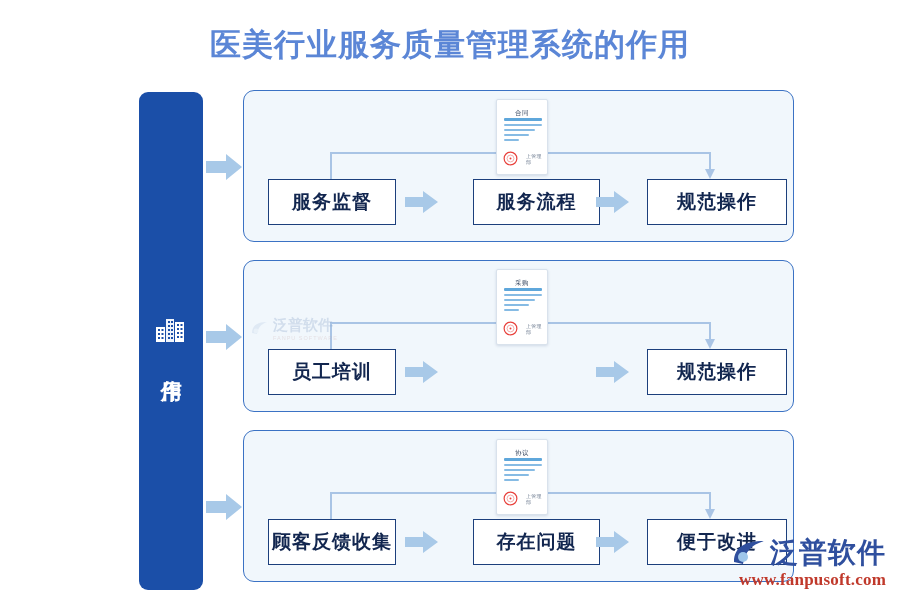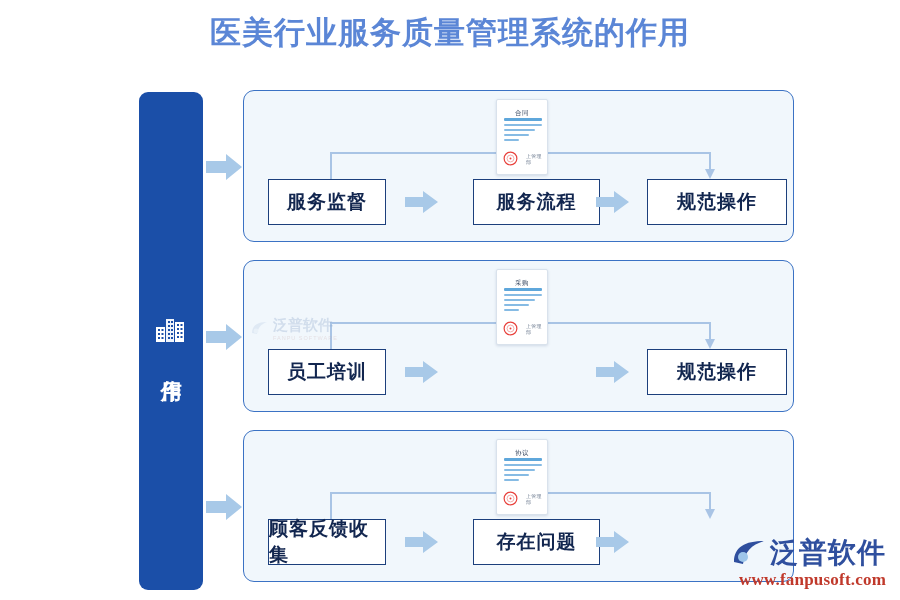--- a/index.html
+++ b/index.html
@@ -12,21 +12,21 @@
     height: 600px;
     overflow: hidden;
     font-family: "Liberation Serif", "DejaVu Serif", serif;
     position: relative;
   }
 
   
   #page-title {
     position: absolute;
     left: 0;
-    top: 12px;
+    top: 24px;
     width: 900px;
     text-align: center;
     font-size: 31px;
     font-weight: bold;
     color: #5b86d6;
     letter-spacing: 1px;
     font-family: "Liberation Serif", "DejaVu Serif", serif;
   }
 
   
@@ -91,21 +91,21 @@
     box-sizing: border-box;
     display: flex;
     align-items: center;
     justify-content: center;
     color: #12264f;
     font-size: 19px;
     font-weight: bold;
     letter-spacing: 1px;
     font-family: "Liberation Serif", "DejaVu Serif", serif;
   }
-  .node-0 { left: 24px;  width: 118px; }
+  .node-0 { left: 24px;  width: 128px; }
   .node-1 { left: 213px; width: 127px; margin-left: 16px; }
   .node-2 { left: 403px; width: 140px; }
   .node-box { top: 88px; }
 
   
   .step-arrow {
     position: absolute;
     top: 99px;
     width: 33px;
     height: 24px;
@@ -376,20 +376,21 @@
   </div>
 
   <div class="node-box node-0">顾客反馈收集</div>
   <svg class="step-arrow step-arrow-0" viewBox="0 0 33 24">
     <path d="M0 7 H18 V1 L33 12 L18 23 V17 H0 Z" fill="#a8c9e8"></path>
   </svg>
   <div class="node-box node-1">存在问题</div>
   <svg class="step-arrow step-arrow-1" viewBox="0 0 33 24">
     <path d="M0 7 H18 V1 L33 12 L18 23 V17 H0 Z" fill="#a8c9e8"></path>
   </svg>
+  <div class="node-box node-2">便于改进</div>
 </div>
 
 <div id="watermark-mid">
   <svg width="20" height="20" viewBox="0 0 20 20">
     <path d="M2 14 C2 6 8 3 17 3 C11 5 8 9 7 15 Z" fill="#b9cbe4"></path>
     <circle cx="6" cy="12" r="2.4" fill="#d9e4f2"></circle>
   </svg>
   <div class="wm-text">
     <span class="wm-cn">泛普软件</span>
     <span class="wm-en">FANPU SOFTWARE</span>

